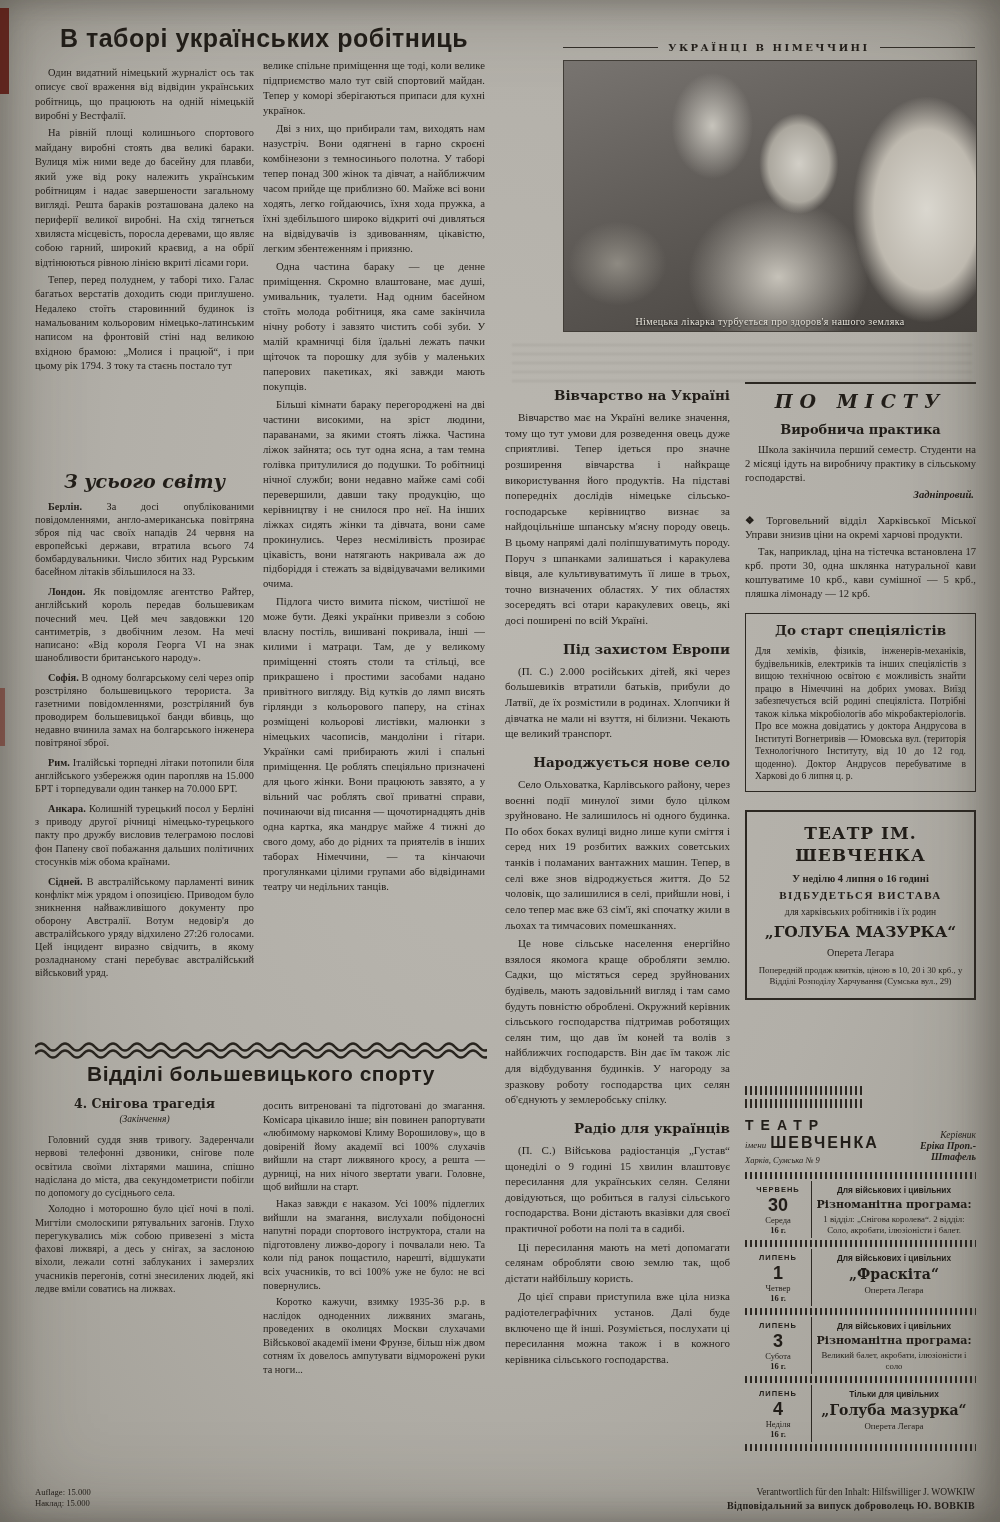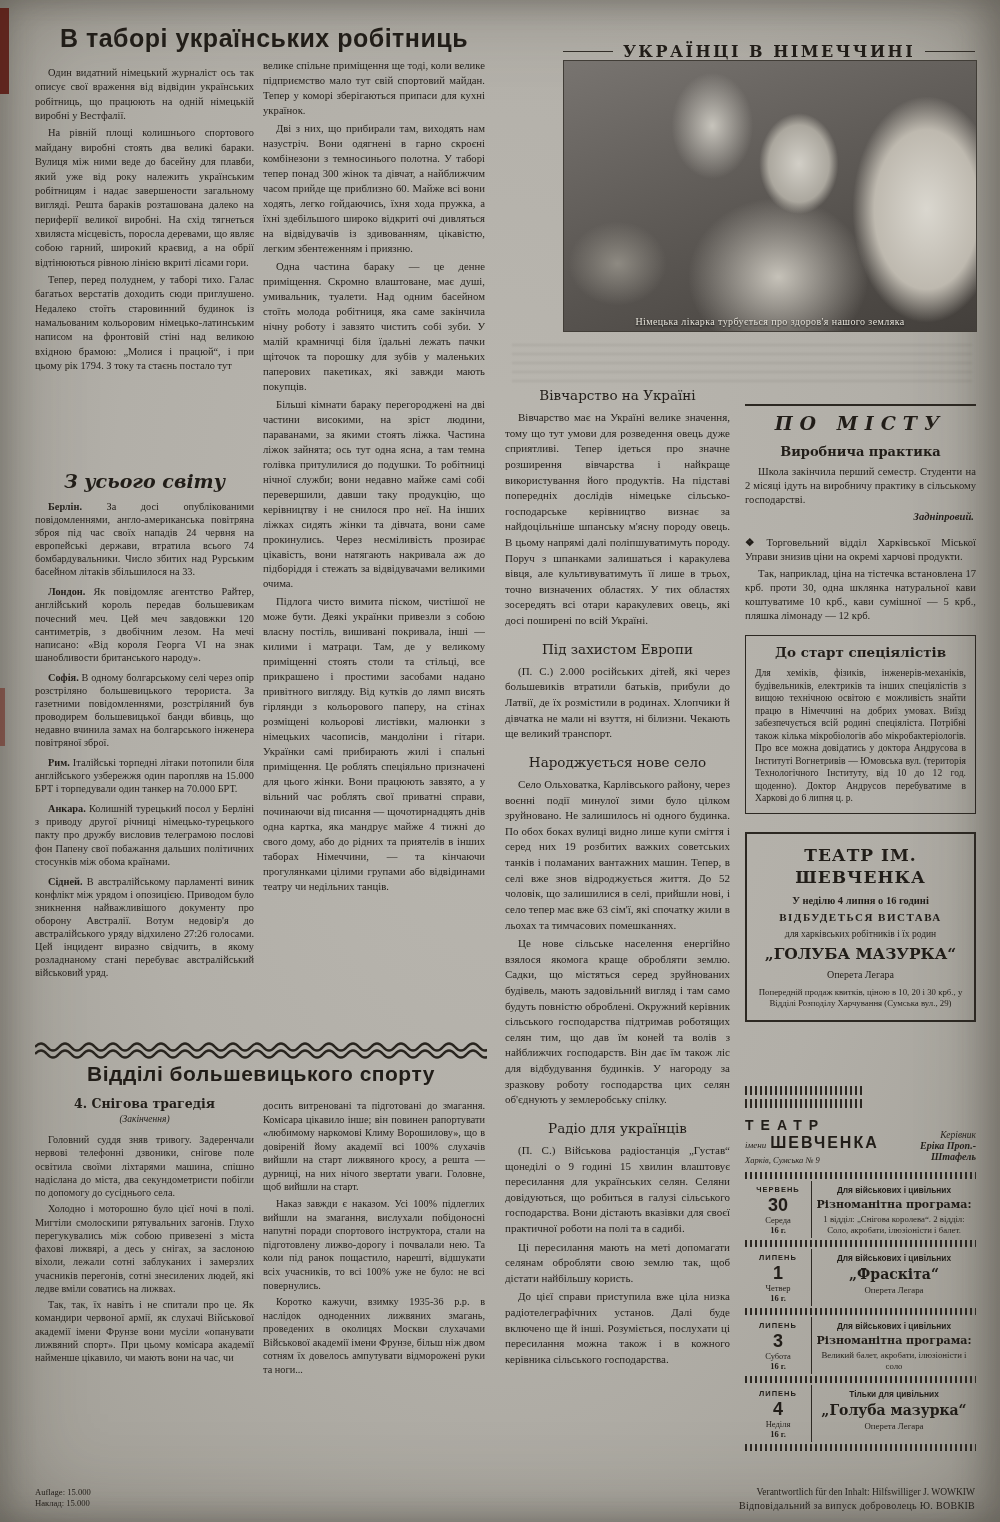--- a/index.html
+++ b/index.html
@@ -23,43 +23,43 @@
 
   
   .world-head{position:absolute;left:35px;top:470px;width:219px;text-align:center;
     font-family:"DejaVu Serif",serif;font-weight:bold;font-style:italic;font-size:19px;}
   #world-col{position:absolute;left:35px;top:500px;width:219px;font-size:10.3px;line-height:1.27;}
   .news{margin:0 0 7px;text-indent:13px;}
   .news b{font-weight:bold;}
 
   
   .photo-head{position:absolute;left:563px;top:42px;width:412px;display:flex;align-items:center;gap:10px;
-    font-family:"DejaVu Serif",serif;font-weight:bold;font-size:16px;letter-spacing:2.5px;}
+    font-family:"DejaVu Serif",serif;font-weight:bold;font-size:10px;letter-spacing:2.5px;}
   .photo-head .rule{flex:1;height:1px;background:#322e28;}
   .photo{position:absolute;left:563px;top:60px;width:412px;height:270px;border:1px solid #413d37;
     background:
       radial-gradient(ellipse 55px 70px at 57% 38%, #d2cfc7 0%, #aba79e 55%, rgba(0,0,0,0) 72%),
       radial-gradient(ellipse 60px 78px at 36% 24%, #c7c4bc 0%, rgba(0,0,0,0) 68%),
       radial-gradient(ellipse 95px 145px at 88% 55%, #dad7cf 0%, #beb9af 55%, rgba(0,0,0,0) 78%),
       radial-gradient(ellipse 125px 110px at 52% 80%, #c6c2b9 0%, rgba(0,0,0,0) 72%),
       radial-gradient(ellipse 70px 60px at 13% 75%, #8e8a82 0%, rgba(0,0,0,0) 70%),
       linear-gradient(160deg, #787470 0%, #5f5b57 45%, #433f3b 100%);}
   .photo-cap{position:absolute;left:0;right:0;bottom:4px;text-align:center;color:#e6e3da;font-size:10px;
     letter-spacing:.4px;text-shadow:0 1px 2px rgba(0,0,0,.85);}
   .bleed{position:absolute;left:512px;top:340px;width:460px;height:42px;opacity:.22;
     background:repeating-linear-gradient(0deg, rgba(58,53,46,.45) 0 2px, rgba(0,0,0,0) 2px 9px);filter:blur(1px);}
 
   
   .colC{position:absolute;left:505px;top:384px;width:225px;font-size:11px;line-height:1.42;text-align:justify;}
-  .art-title{font-family:"DejaVu Serif",serif;font-weight:normal;font-size:13.5px;text-align:center;
+  .art-title{font-family:"DejaVu Serif",serif;font-weight:bold;font-size:13.5px;text-align:right;
     text-indent:0;margin:11px 0 5px;}
   .colC .art-title:first-child{margin-top:2px;}
 
   
-  .colD{position:absolute;left:745px;top:404px;width:231px;font-size:10.6px;line-height:1.32;text-align:justify;}
+  .colD{position:absolute;left:745px;top:382px;width:231px;font-size:10.6px;line-height:1.32;text-align:justify;}
   .pomistu{border-top:2px solid #2c2822;padding-top:5px;font-family:"DejaVu Serif",serif;font-weight:bold;
     font-style:italic;font-size:19px;letter-spacing:7px;text-align:center;text-indent:0;margin:0 0 7px;white-space:nowrap;}
   .practice-title{font-family:"DejaVu Serif",serif;font-weight:bold;font-size:13px;text-align:center;margin:4px 0 5px;}
   .signature{text-align:right;font-style:italic;font-weight:bold;margin:2px 2px 12px 0;}
   .trade-marker{font-weight:bold;margin-right:4px;}
   .box1{border:1px solid #2c2822;padding:8px 9px;margin:12px 0 0;font-size:9.6px;line-height:1.3;}
   .box1-title{font-family:"DejaVu Serif",serif;font-weight:bold;font-size:13.5px;text-align:center;margin:0 0 6px;}
   .box2{border:2px solid #2c2822;padding:10px 8px;margin:18px 0 0;text-align:center;}
   .box2 .t1{font-family:"DejaVu Serif",serif;font-weight:bold;font-size:17px;letter-spacing:1px;margin-bottom:5px;}
   .box2 .t2{font-weight:bold;font-size:10.5px;margin-bottom:3px;}
@@ -101,21 +101,21 @@
     font-family:"Liberation Sans",sans-serif;font-weight:bold;font-size:21px;letter-spacing:.5px;}
   .sport-sub{position:absolute;left:35px;top:1096px;width:219px;text-align:center;
     font-family:"DejaVu Serif",serif;font-weight:bold;font-size:12.5px;}
   .sport-note{position:absolute;left:35px;top:1114px;width:219px;text-align:center;font-size:9.5px;font-style:italic;}
   #sport-c1{position:absolute;left:35px;top:1133px;width:219px;font-size:10.2px;line-height:1.3;}
   #sport-c2{position:absolute;left:263px;top:1099px;width:222px;font-size:10.3px;line-height:1.32;}
 
   
   .f-left{position:absolute;left:35px;top:1487px;font-size:8.6px;line-height:1.3;}
   .f-right{position:absolute;left:575px;top:1486px;width:400px;text-align:right;font-size:9.5px;line-height:1.35;}
-  .f-right .ua{font-weight:normal;font-size:10px;letter-spacing:.3px;}
+  .f-right .ua{font-weight:bold;font-size:10px;letter-spacing:.3px;}
 </style>
 </head>
 <body>
 
 <div class="paper">
 
   <div class="mark1"></div>
   <div class="mark2"></div>
 
   <div class="camp-title">В таборі українських робітниць</div>
@@ -272,21 +272,20 @@
   <svg class="wave" viewBox="0 0 452 18" preserveAspectRatio="none">
     <path d="M0 5 Q6 -2 12 5 T24 5 T36 5 T48 5 T60 5 T72 5 T84 5 T96 5 T108 5 T120 5 T132 5 T144 5 T156 5 T168 5 T180 5 T192 5 T204 5 T216 5 T228 5 T240 5 T252 5 T264 5 T276 5 T288 5 T300 5 T312 5 T324 5 T336 5 T348 5 T360 5 T372 5 T384 5 T396 5 T408 5 T420 5 T432 5 T444 5 T456 5" fill="none" stroke="#29251f" stroke-width="2.4"></path>
     <path d="M0 12 Q6 5 12 12 T24 12 T36 12 T48 12 T60 12 T72 12 T84 12 T96 12 T108 12 T120 12 T132 12 T144 12 T156 12 T168 12 T180 12 T192 12 T204 12 T216 12 T228 12 T240 12 T252 12 T264 12 T276 12 T288 12 T300 12 T312 12 T324 12 T336 12 T348 12 T360 12 T372 12 T384 12 T396 12 T408 12 T420 12 T432 12 T444 12 T456 12" fill="none" stroke="#29251f" stroke-width="2.4"></path>
   </svg>
   <div class="sport-title">Відділі большевицького спорту</div>
   <div class="sport-sub">4. Снігова трагедія</div>
   <div class="sport-note">(Закінчення)</div>
   <div id="sport-c1" class="jus">
     <p class="p">Головний суддя зняв тривогу. Задеренчали нервові телефонні дзвоники, снігове поле освітила своїми ліхтарями машина, спішно надіслана до міста, два секундометристи побігли по допомогу до сусіднього села.</p>
     <p class="p">Холодно і моторошно було цієї ночі в полі. Мигтіли смолоскипи рятувальних загонів. Глухо перегукувались між собою привезені з міста фахові лижвярі, а десь у снігах, за заслоною віхоли, лежали сотні заблуканих і замерзлих учасників перегонів, сотні знесилених людей, які ледве вміли соватись на лижвах.</p>
-    <p class="p">Так, так, їх навіть і не спитали про це. Як командири червоної армії, як слухачі Військової академії імени Фрунзе вони мусіли «опанувати лижвяний спорт». При цьому комісара академії найменше цікавило, чи мають вони на час, чи</p>
   </div>
   <div id="sport-c2" class="jus">
     <p class="p noind">досить витреновані та підготовані до змагання. Комісара цікавило інше; він повинен рапортувати «любимому наркомові Климу Ворошилову», що в довіреній йому академії всі 100% слухачів вийшли на старт лижвяного кросу, а решта — дурниці, на них нічого звертати уваги. Головне, щоб вийшли на старт.</p>
     <p class="p">Наказ завжди є наказом. Усі 100% підлеглих вийшли на змагання, вислухали побідоносні напутні поради спортового інструктора, стали на підготовлену лижво-дорогу і почвалали нею. Та коли під ранок пощастило, нарешті, відшукати всіх учасників, то всі 100% уже не було: не всі повернулись.</p>
     <p class="p">Коротко кажучи, взимку 1935-36 р.р. в наслідок одноденних лижвяних змагань, проведених в околицях Москви слухачами Військової академії імени Фрунзе, більш ніж двом сотням їх довелось ампутувати відморожені руки та ноги...</p>
   </div>
 
   <div class="f-left">
     <div>Auflage: 15.000</div>
     <div>Наклад: 15.000</div>

